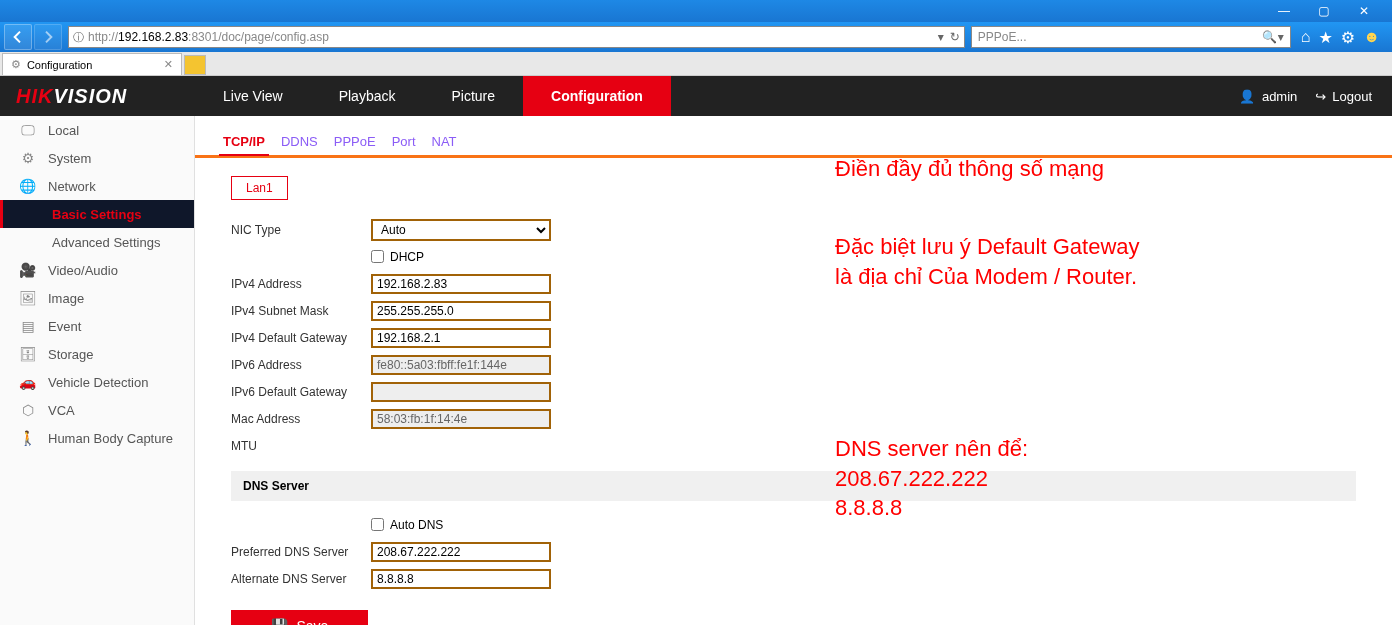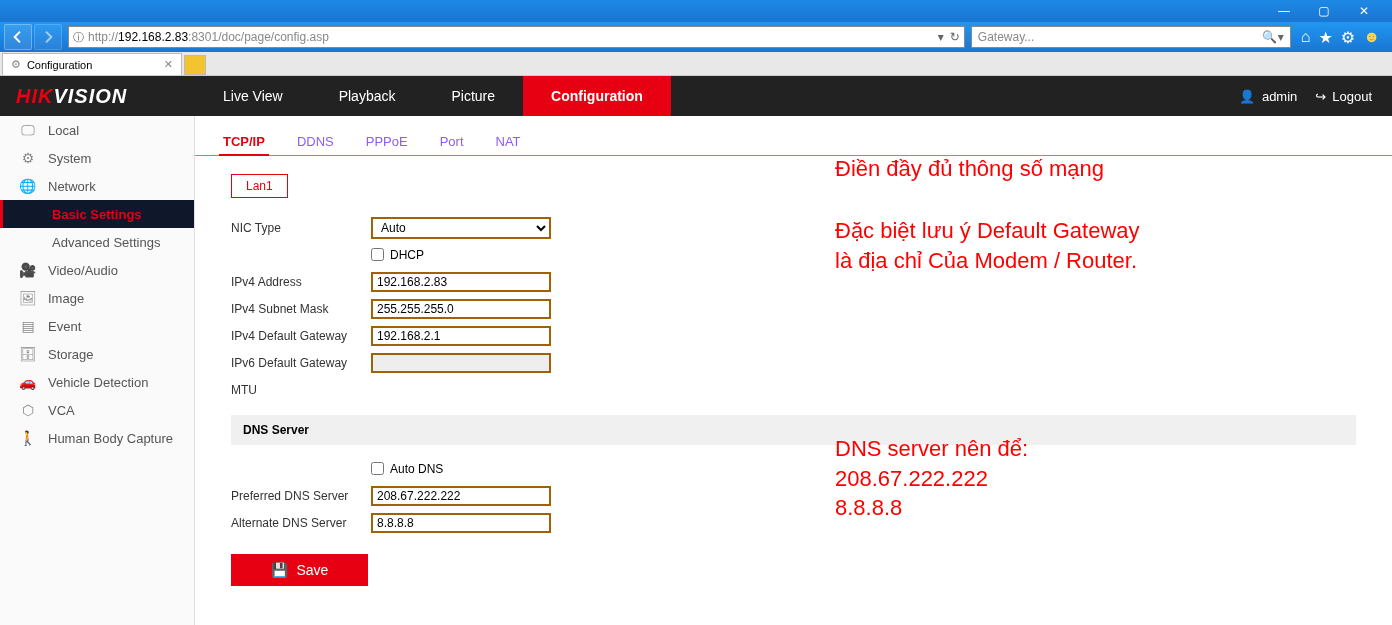--- a/index.html
+++ b/index.html
@@ -39,21 +39,21 @@
 
 
 .app-body { display: flex; height: calc(625px - 22px - 30px - 24px - 40px); }
 .sidebar { width: 195px; background: #fafafa; border-right: 1px solid #e0e0e0; overflow-y: auto; }
 .sidebar-item { height: 28px; display: flex; align-items: center; padding-left: 20px; gap: 12px; font-size: 13px; color: #555; cursor: pointer; }
 .sidebar-icon { width: 16px; height: 16px; display: inline-flex; align-items: center; justify-content: center; color: #888; font-size: 14px; }
 .sidebar-subitem { height: 28px; display: flex; align-items: center; padding-left: 52px; font-size: 13px; color: #555; cursor: pointer; }
 .sidebar-subitem.active { color: #e60012; font-weight: bold; border-left: 3px solid #e60012; background: #0f172a; padding-left: 49px; }
 
 .content { flex: 1; background: #fff; padding: 0; overflow-y: auto; position: relative; }
-.sub-tabs { display: flex; gap: 24px; padding: 12px 24px 0 24px; border-bottom: 1px solid #f97316; font-size: 13px; }
+.sub-tabs { display: flex; gap: 8px; padding: 12px 24px 0 24px; border-bottom: 3px solid #f97316; font-size: 13px; }
 .sub-tab { padding: 6px 4px; color: #8b5cf6; cursor: pointer; position: relative; }
 .sub-tab.active { color: #e60012; font-weight: bold; }
 .sub-tab.active::after { content:''; position:absolute; left:0; right:0; bottom:-1px; height:2px; background:#e60012; }
 
 .form-area { padding: 18px 36px; }
 .lan-tab { display: inline-block; border: 1px solid #e60012; color: #e60012; padding: 4px 14px; font-size: 12px; margin-bottom: 16px; }
 
 .form-row { display: flex; align-items: center; height: 27px; font-size: 12px; color: #333; }
 .form-label { width: 140px; }
 .form-control { width: 180px; }
@@ -62,21 +62,21 @@
 .form-control input[readonly] { background: #eee; color: #666; }
 .checkbox-row { padding-left: 140px; display:flex; align-items:center; gap:6px; height: 27px; font-size:12px; }
 
 .section-header { background: #f0f0f0; padding: 8px 12px; font-weight: bold; font-size: 12px; margin: 12px 0 10px 0; }
 
 .save-btn { background: #e60012; color: #fff; border: none; padding: 8px 40px; font-size: 14px; margin-top: 18px; cursor: pointer; display: flex; align-items: center; gap: 8px; }
 
 
 .annotation { position: absolute; color: #ff0000; font-size: 22px; font-family: Arial; line-height: 1.35; }
 .ann1 { top: 38px; left: 640px; }
-.ann2 { top: 100px; left: 640px; }
+.ann2 { top: 116px; left: 640px; }
 .ann3 { top: 318px; left: 640px; }
 
 
 svg { width: 16px; height: 16px; }
 </style>
 </head>
 <body>
 
 <div class="browser-titlebar">
   <div class="win-btn">—</div>
@@ -99,21 +99,21 @@
     <span class="icon-lock">ⓘ</span>
     <span class="url-prefix">http://</span>
       <span class="url-host">192.168.2.83</span>
       <span class="url-rest">:8301/doc/page/config.asp</span>
     <span class="url-actions">
       <span>▾</span>
       <span>↻</span>
     </span>
   </div>
   <div class="search-bar">
-    <span>Gateway...</span>
+    <span>PPPoE...</span>
     <span class="mag">🔍▾</span>
   </div>
   <div class="ie-icons">
     <span>⌂</span>
     <span>★</span>
     <span>⚙</span>
     <span style="color:#ffd54f">☻</span>
   </div>
 </div>
 
@@ -224,22 +224,30 @@
       </div>
       <div class="form-row">
         <div class="form-label">IPv4 Subnet Mask</div>
         <div class="form-control"><input type="text" value="255.255.255.0" style=""></div>
       </div>
       <div class="form-row">
         <div class="form-label">IPv4 Default Gateway</div>
         <div class="form-control"><input type="text" value="192.168.2.1" style=""></div>
       </div>
       <div class="form-row">
+        <div class="form-label">IPv6 Address</div>
+        <div class="form-control"><input type="text" readonly="" value="fe80::5a03:fbff:fe1f:144e" style=""></div>
+      </div>
+      <div class="form-row">
         <div class="form-label">IPv6 Default Gateway</div>
         <div class="form-control"><input type="text" readonly="" value="" style=""></div>
+      </div>
+      <div class="form-row">
+        <div class="form-label">Mac Address</div>
+        <div class="form-control"><input type="text" readonly="" value="58:03:fb:1f:14:4e" style=""></div>
       </div>
       <div class="form-row">
         <div class="form-label">MTU</div>
       </div>
 
       <div class="section-header">DNS Server</div>
 
       <div class="checkbox-row">
         <input type="checkbox" style="">
         <span>Auto DNS</span>

